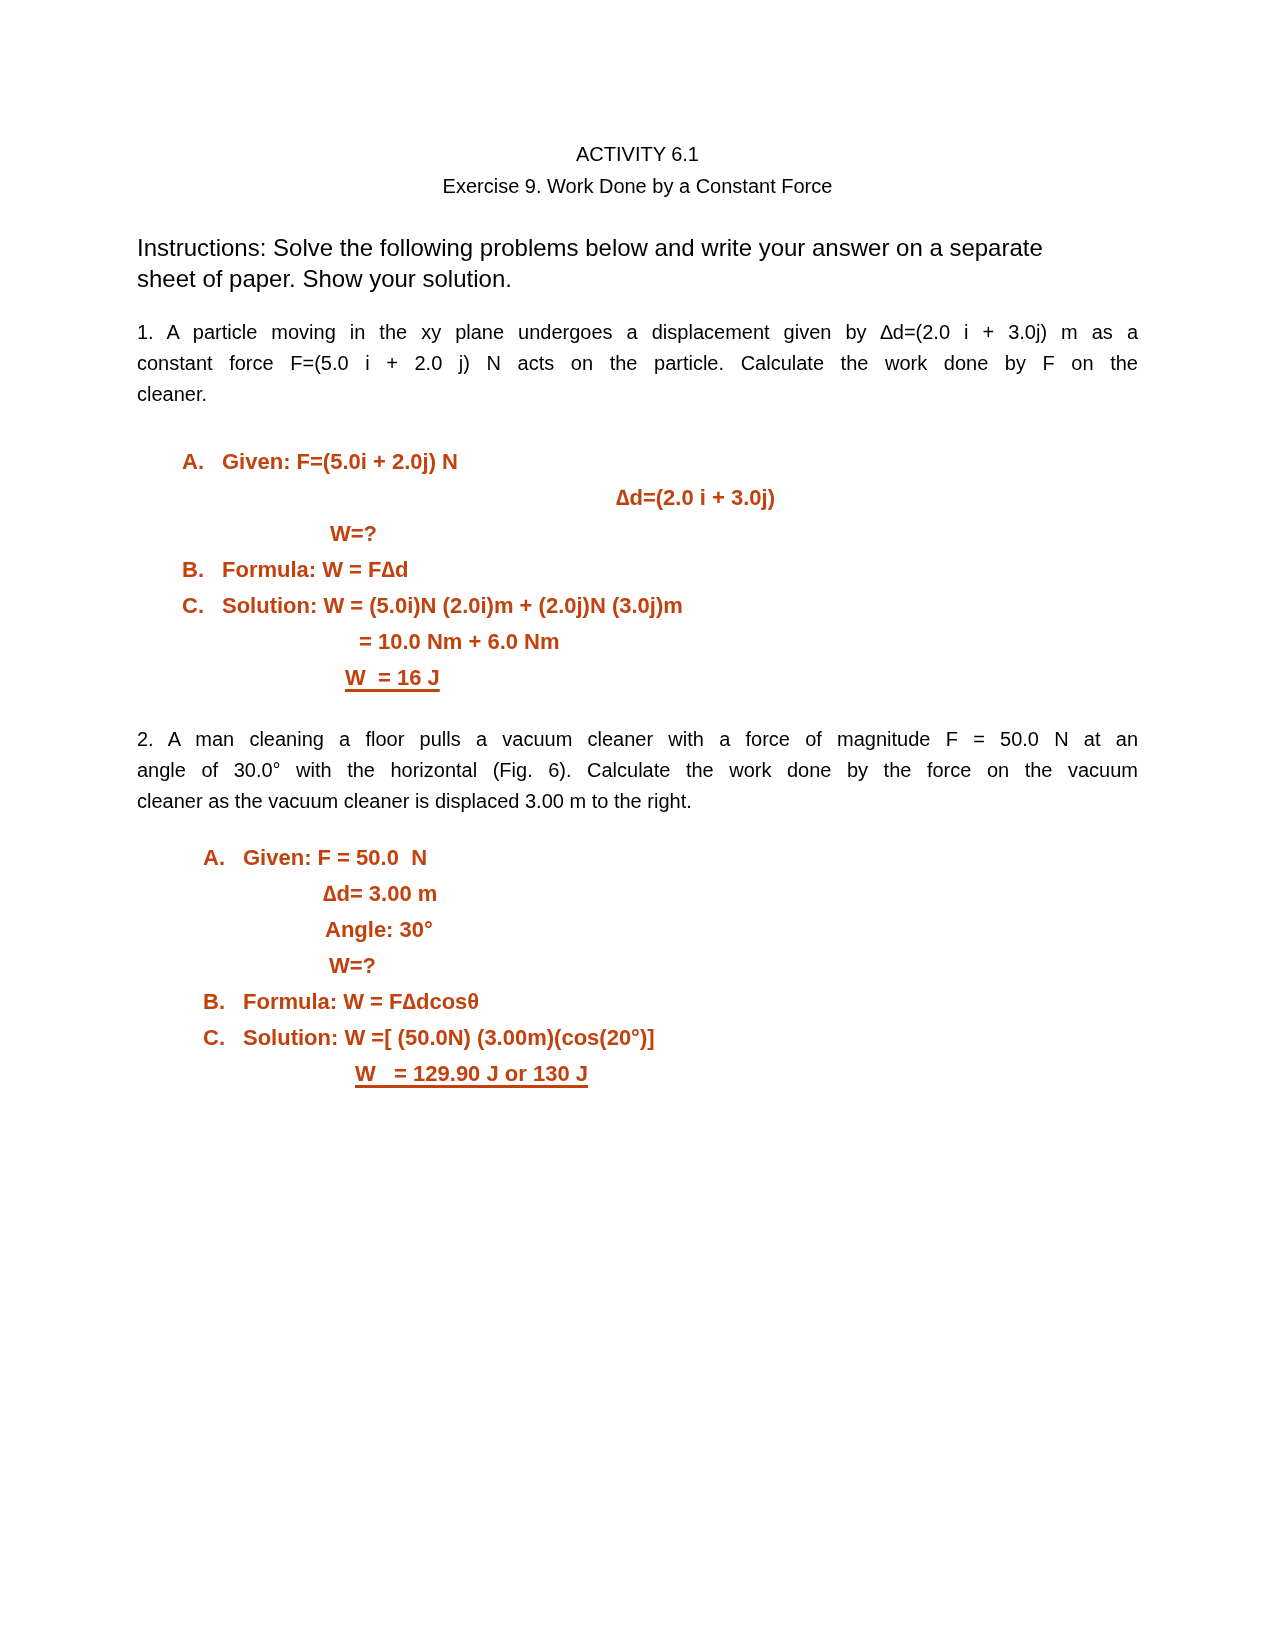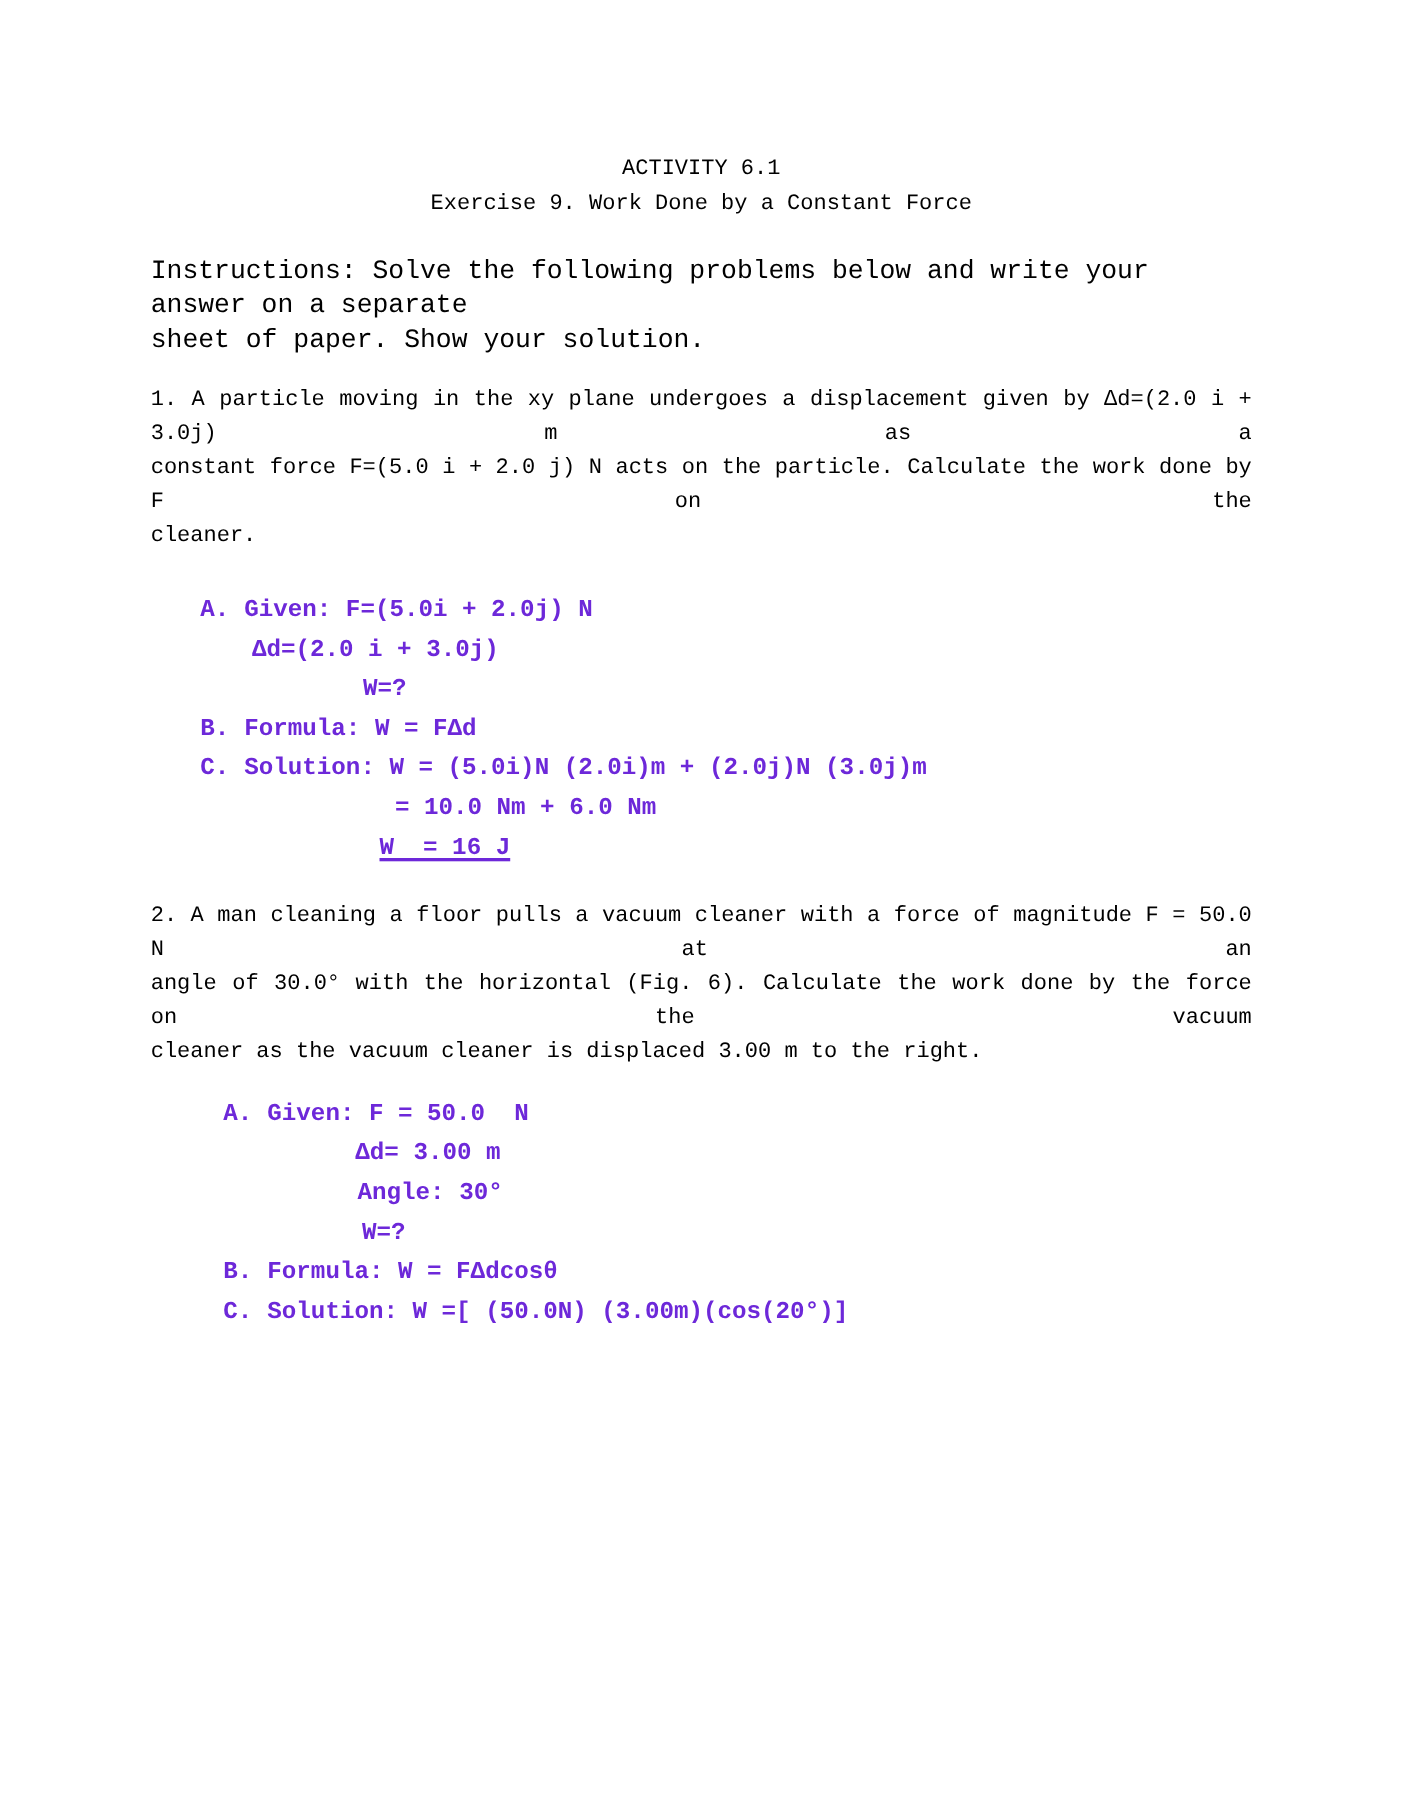--- a/index.html
+++ b/index.html
@@ -5,21 +5,21 @@
   html, body {
     margin: 0;
     padding: 0;
     background: #ffffff;
   }
   .page {
     position: relative;
     width: 1275px;
     height: 1210px;
     background: #ffffff;
-    font-family: Liberation Mono, monospace;
+    font-family: Liberation Sans, sans-serif;
     color: #000000;
     box-sizing: border-box;
     padding: 0 137px;
     overflow: hidden;
   }
   .header {
     margin-top: 138px;
     text-align: center;
     font-size: 20px;
     line-height: 32px;
@@ -33,36 +33,36 @@
     font-size: 20px;
     line-height: 31px;
   }
   .problem-1 { margin-top: 23px; }
   .problem-2 { margin-top: 28px; }
   .jl {
     text-align: justify;
     text-align-last: justify;
   }
   .solution {
-    color: #6d28d9;
+    color: #c2410c;
     font-weight: bold;
     font-size: 22px;
     line-height: 36px;
   }
   .solution-1 { margin-top: 34px; }
   .solution-2 { margin-top: 23px; }
   .sol-line { white-space: pre; }
   .marker {
     display: inline-block;
     width: 40px;
     white-space: pre;
   }
   
   .p1-item { margin-left: 45px; }
-  .p1-sub-d { margin-left: 92px; }
+  .p1-sub-d { margin-left: 116px; text-align: center; }
   .p1-sub-w { margin-left: 193px; }
   .p1-sub-eq { margin-left: 222px; }
   .p1-sub-ans { margin-left: 208px; }
   .p2-item { margin-left: 66px; }
   .p2-sub-d { margin-left: 186px; }
   .p2-sub-angle { margin-left: 188px; }
   .p2-sub-w { margin-left: 192px; }
   .p2-sub-ans { margin-left: 218px; }
   .underlined {
     text-decoration: underline;

